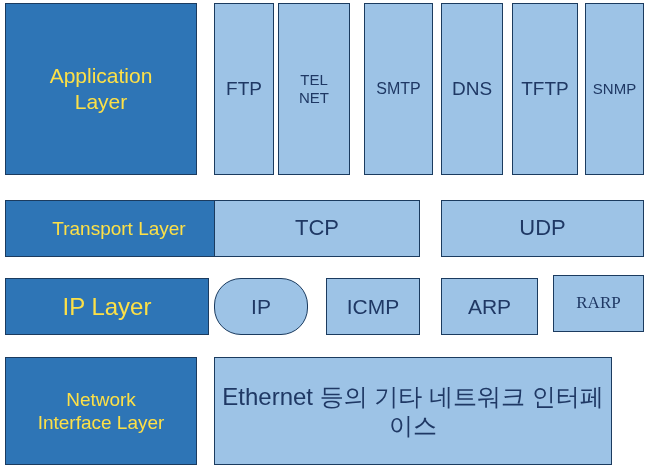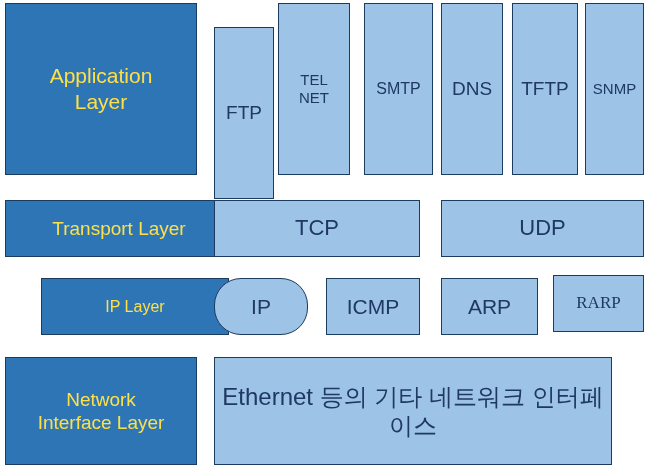--- a/index.html
+++ b/index.html
@@ -34,26 +34,26 @@
     color: #fde047;
   }
   .box.light {
     background: #9DC3E6;
     border-color: #1B3B5F;
     color: #1F3864;
   }
   
   .lbl-app    { left:5px;  top:3px;   width:192px; height:172px; font-size:21px; }
   .lbl-trans  { left:5px;  top:200px; width:228px; height:57px;  font-size:19px; }
-  .lbl-ip     { left:5px;  top:278px; width:188px; height:57px;  font-size:16px;margin-left:36px; }
+  .lbl-ip     { left:5px;  top:278px; width:204px; height:57px;  font-size:24px; }
   .lbl-net    { left:5px;  top:357px; width:192px; height:108px; font-size:19px; }
 
   
   .app-row .box { top:3px; height:172px; }
-  .p-ftp    { left:214px; width:60px;  font-size:19px;margin-top:24px; }
+  .p-ftp    { left:214px; width:60px;  font-size:19px; }
   .p-telnet { left:278px; width:72px;  font-size:15px; }
   .p-smtp   { left:364px; width:69px;  font-size:16px; }
   .p-dns    { left:441px; width:62px;  font-size:19px; }
   .p-tftp   { left:512px; width:66px;  font-size:19px; }
   .p-snmp   { left:585px; width:59px;  font-size:15px;text-align:center; }
 
   
   .t-tcp { left:214px; top:200px; width:206px; height:57px; font-size:22px; }
   .t-udp { left:441px; top:200px; width:203px; height:57px; font-size:22px; }
 

